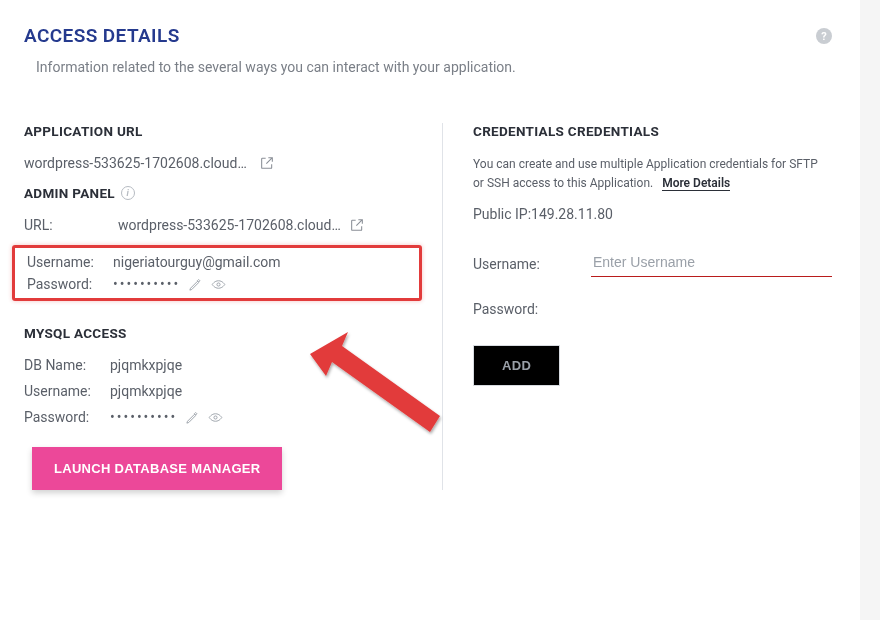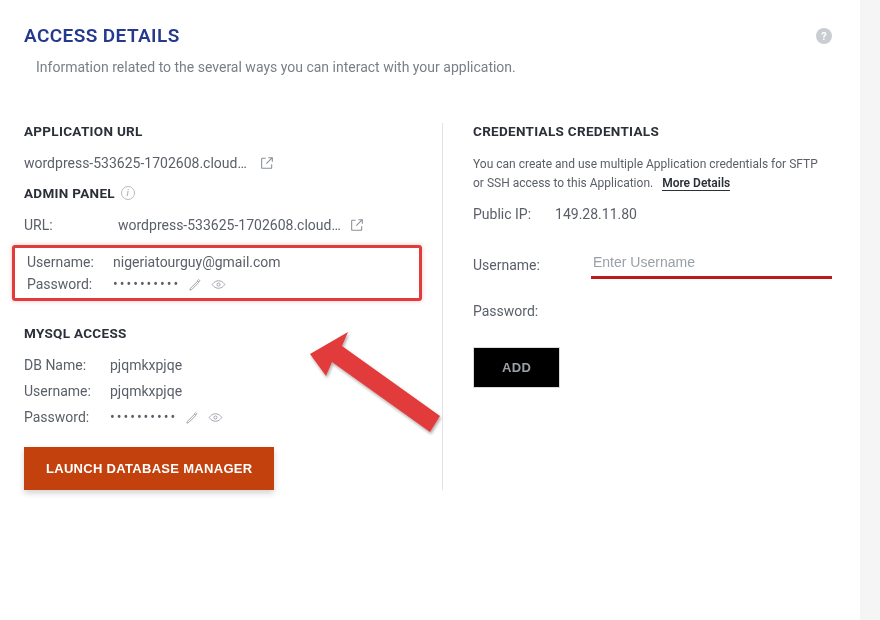--- a/index.html
+++ b/index.html
@@ -126,64 +126,64 @@
     display: flex;
     align-items: center;
     color: #5a5f68;
     font-size: 14px;
     margin-bottom: 12px;
     gap: 8px;
   }
   .admin-url-row .kv-label { width: 86px; }
   .masked { letter-spacing: 2px; }
   .launch-btn {
-    background: #c2410c;
+    background: #ec4899;
     color: #fff;
     border: none;
     font-size: 13px;
     font-weight: 600;
     letter-spacing: 0.3px;
     padding: 14px 22px;
     cursor: pointer;
     margin-top: 12px;
     box-shadow: 0 3px 6px rgba(0,0,0,0.18);
+    margin-left: 8px;
   }
   .cred-desc {
     color: #5a5f68;
     font-size: 12px;
     line-height: 1.55;
     margin: 0 4px 14px 0;
   }
   .more-details {
     color: #2b2f38;
     font-weight: 600;
     border-bottom: 1px solid #2b2f38;
     cursor: pointer;
   }
   .ip-row {
     color: #5a5f68;
     font-size: 14px;
     margin-bottom: 28px;
     display: flex;
-    gap: 24px;
   }
   .field-row {
     display: flex;
     align-items: center;
     margin-bottom: 24px;
   }
   .field-label {
     color: #5a5f68;
     font-size: 14px;
     width: 118px;
   }
   .field-input {
     flex: 1;
     border: none;
-    border-bottom: 3px solid #b91c1c;
+    border-bottom: 1px solid #b91c1c;
     font-size: 14px;
     padding: 4px 2px 6px 2px;
     color: #333;
     outline: none;
   }
   .field-input::placeholder { color: #9aa0a8; }
   .add-btn {
     background: #000000;
     border: 1px solid #d7dbe0;
     color: #9aa0a8;

